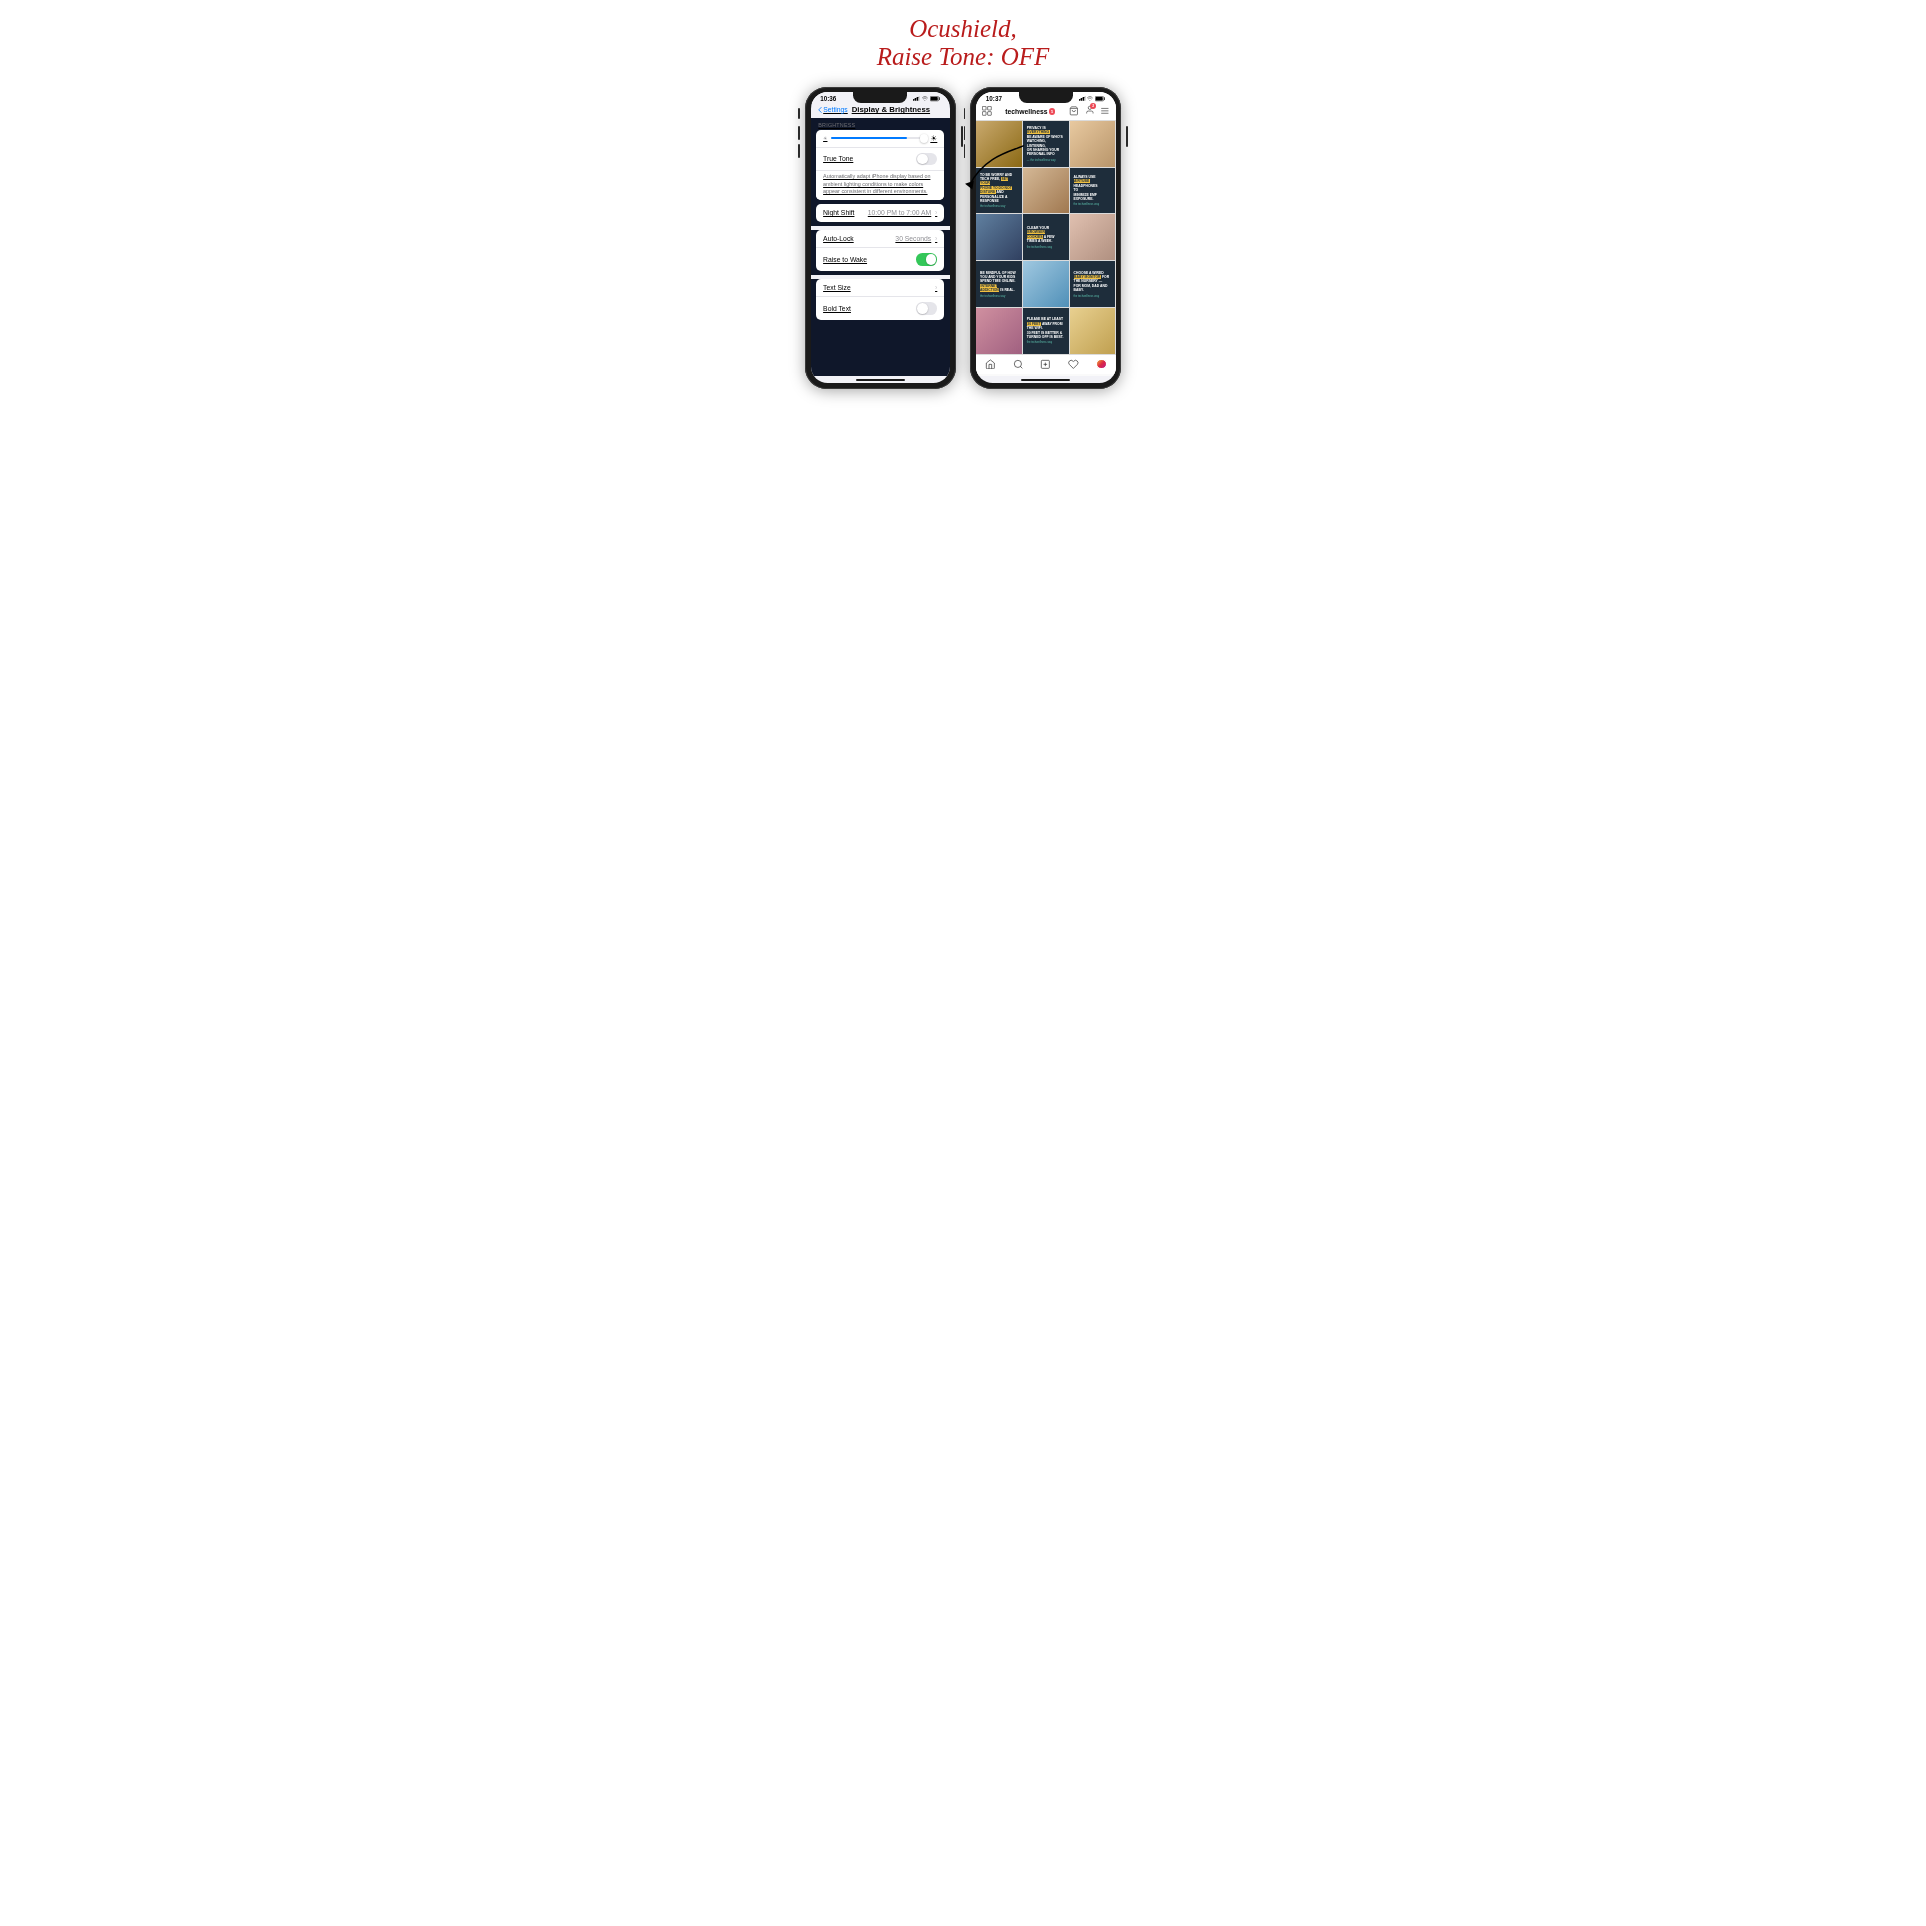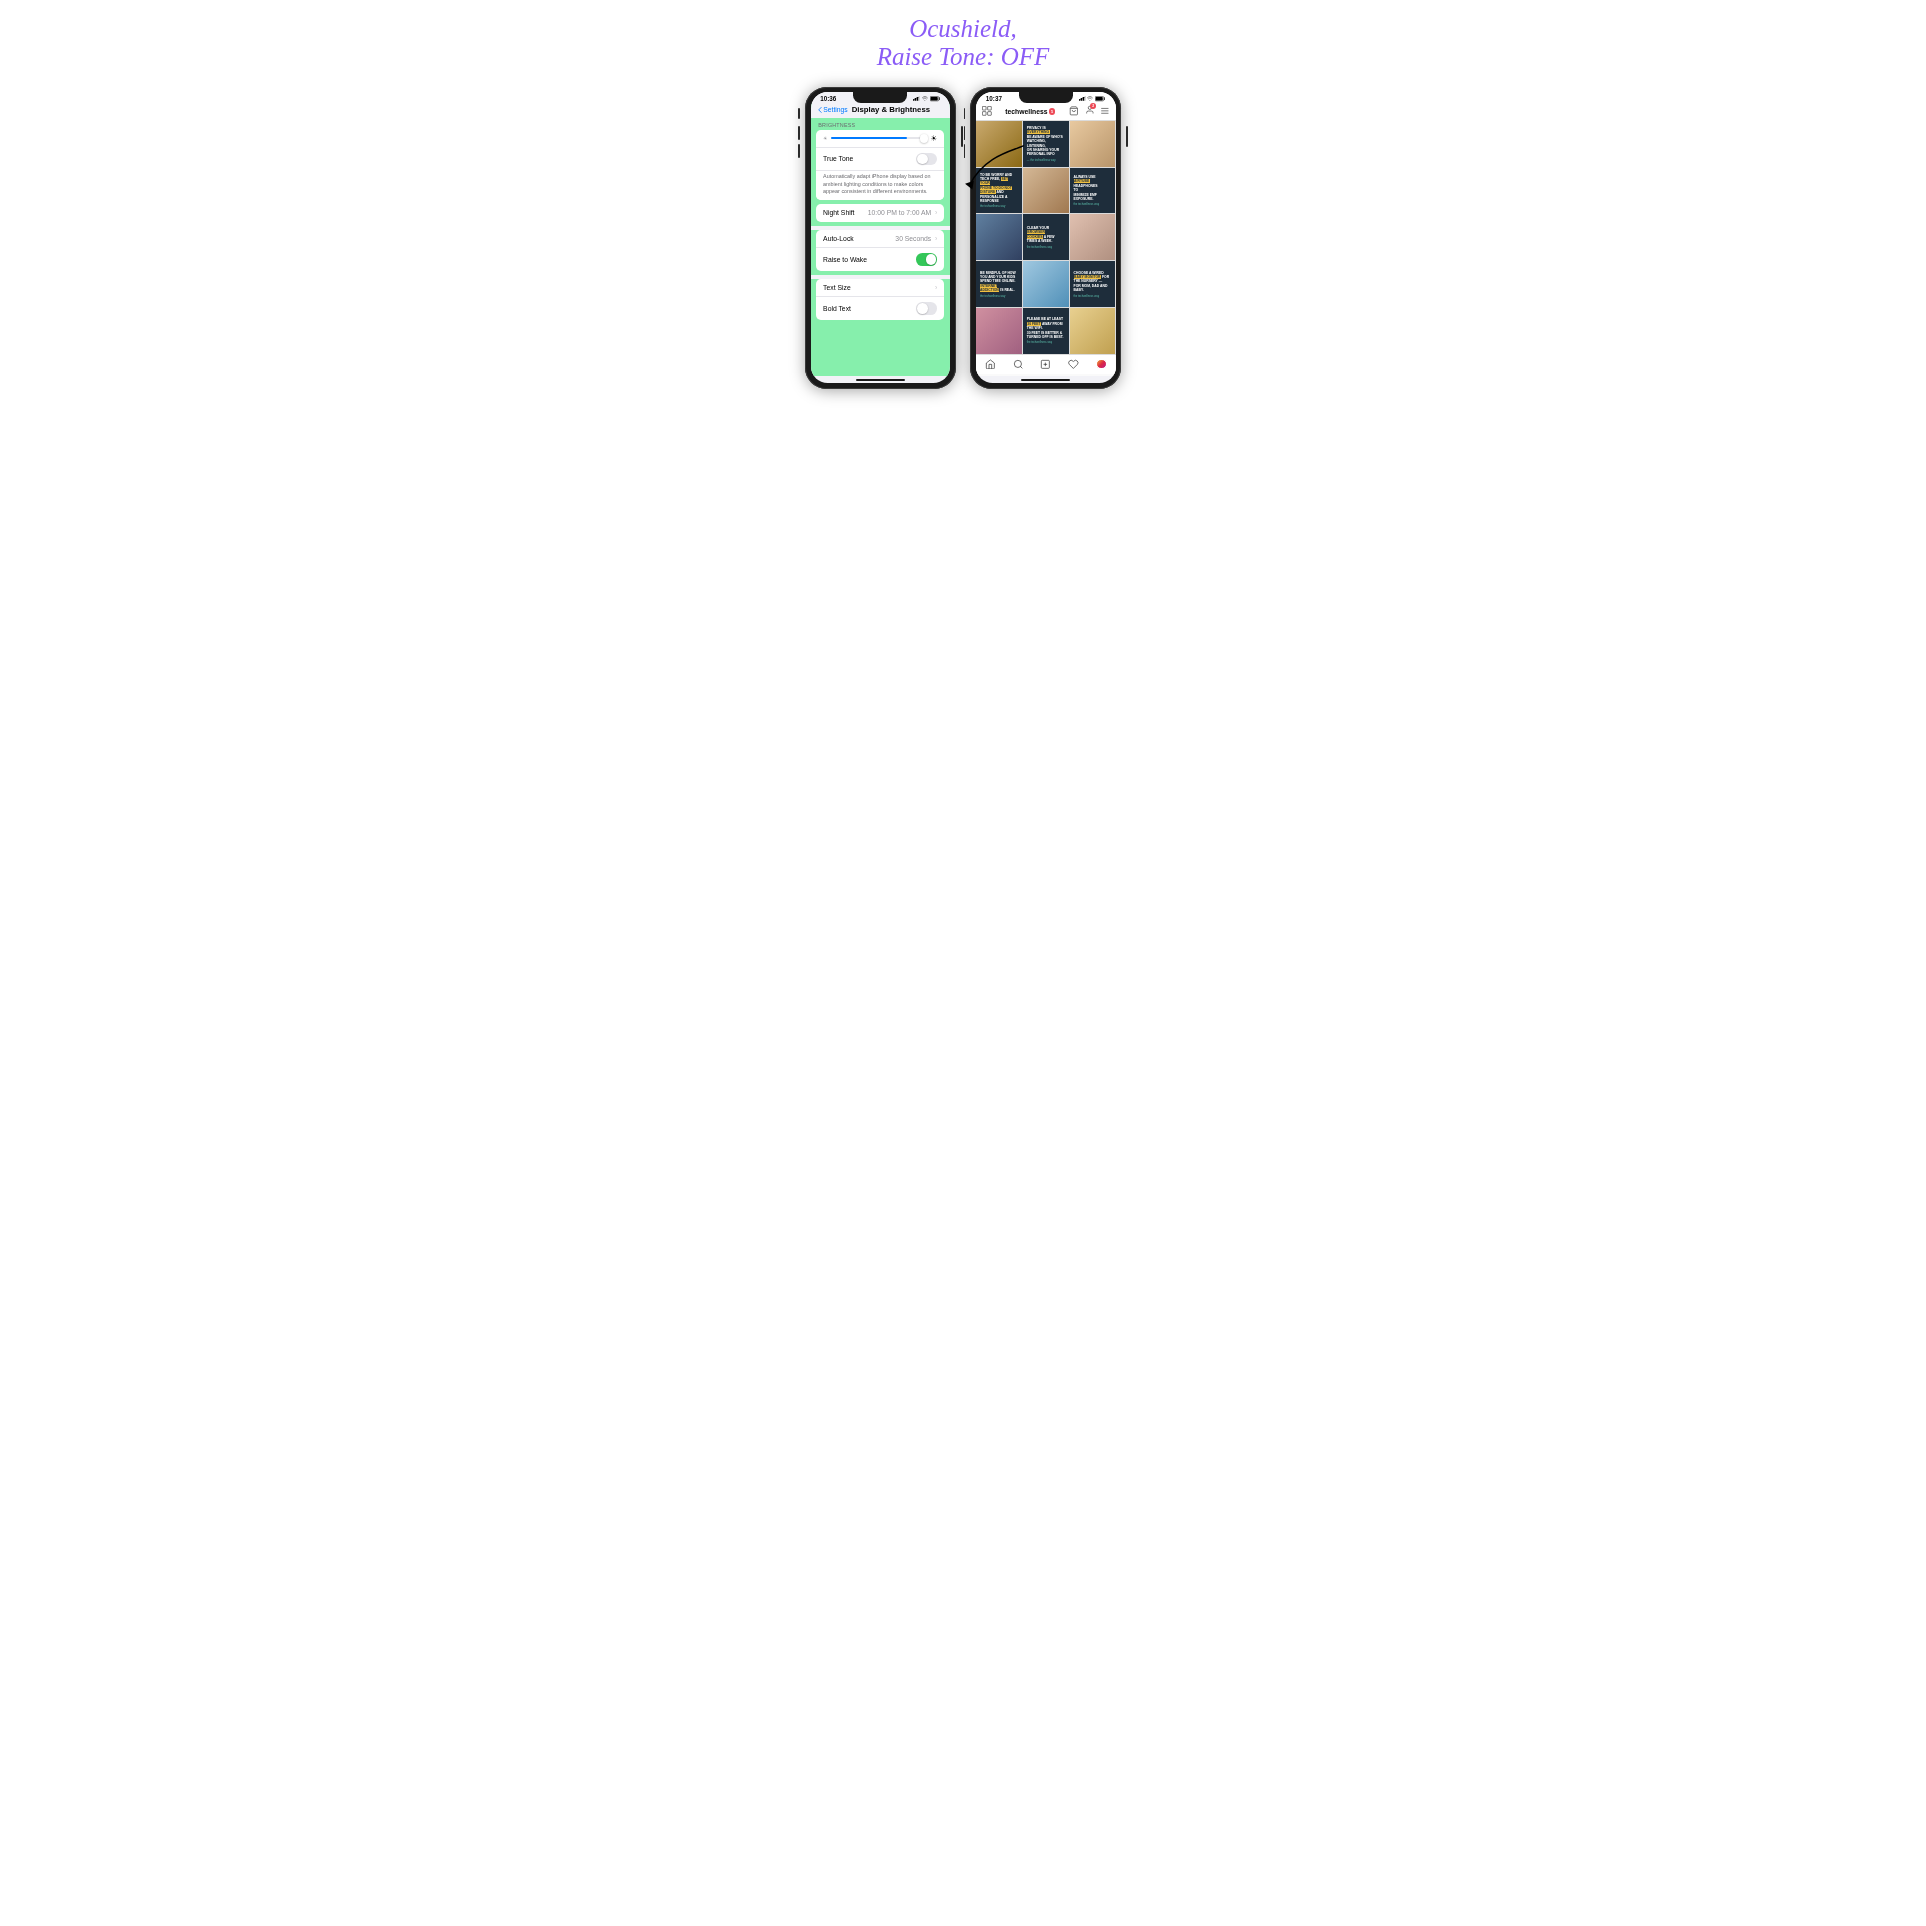--- a/index.html
+++ b/index.html
@@ -23,21 +23,21 @@
     
     .header-title {
       text-align: center;
       margin-bottom: 14.6px;
     }
 
     .header-title .line1,
     .header-title .line2 {
       font-family: 'Palatino Linotype', Georgia, cursive;
       font-style: italic;
-      color: #8b5cf6;
+      color: #b91c1c;
       font-size: 25px;
       line-height: 1.15;
       font-weight: 400;
     }
 
     
     .phones-container {
       display: flex;
       justify-content: center;
       gap: 14.6px;
@@ -98,22 +98,23 @@
       align-items: center;
       gap: 1.9px;
     }
 
     .status-icons svg {
       fill: #000;
     }
 
     
     .settings-screen {
-      background: #86efac;
+      background: #0f172a;
       min-height: 273px;
+      text-decoration: underline;
     }
 
     .nav-bar {
       background: #f2f2f7;
       padding: 1.9px 7.8px 3.9px;
       display: flex;
       align-items: center;
     }
 
     .nav-back {

